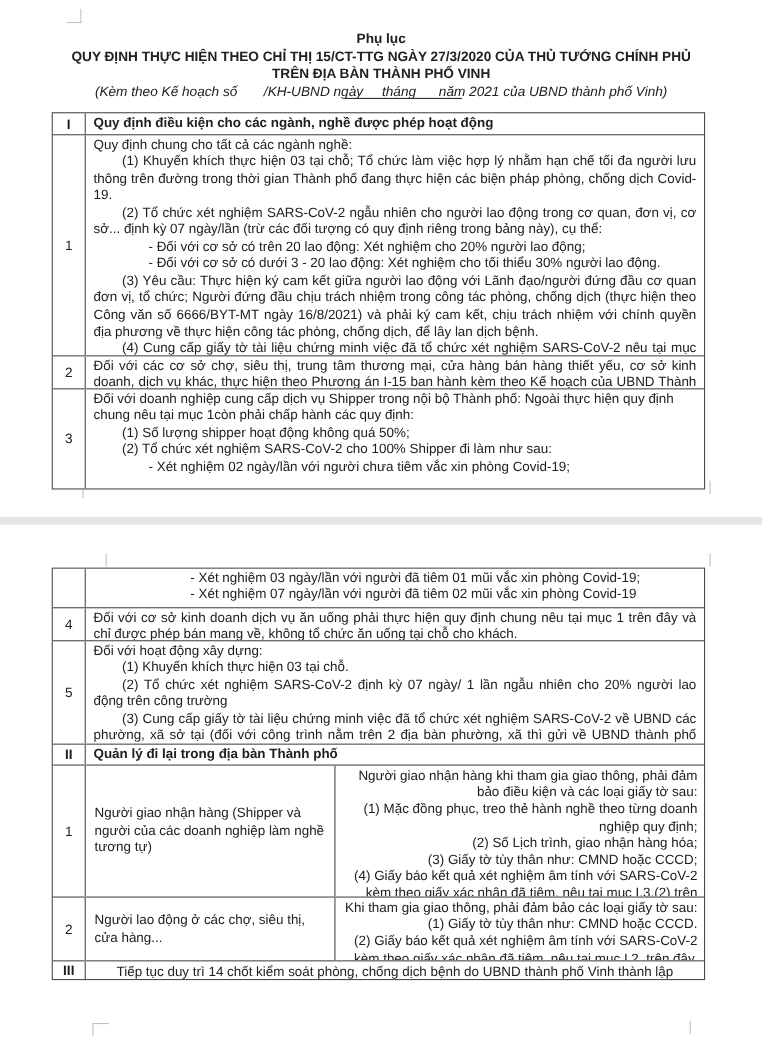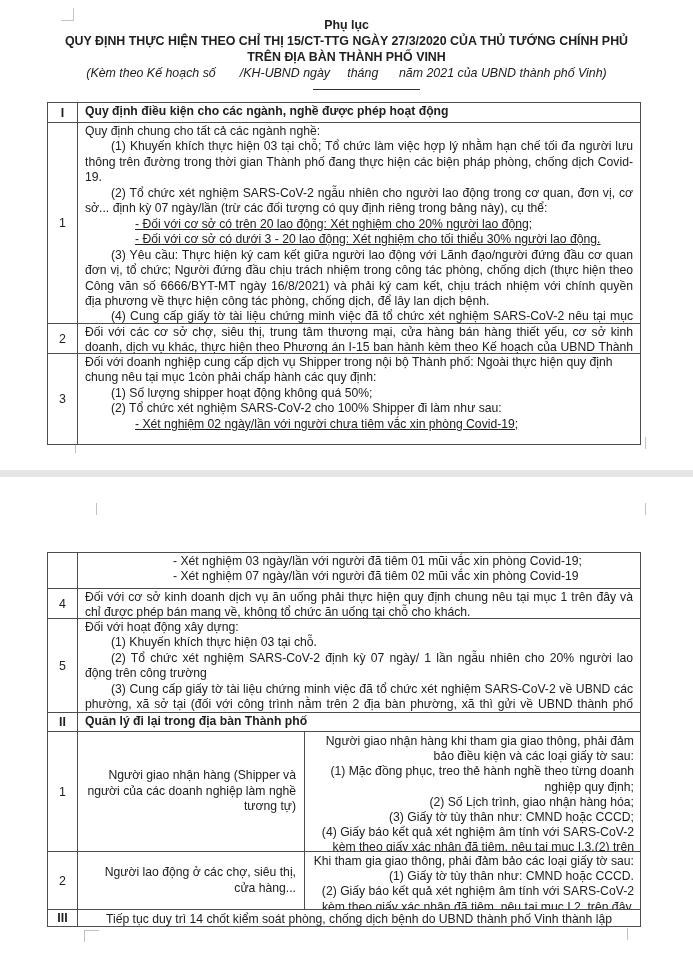--- a/index.html
+++ b/index.html
@@ -2,63 +2,63 @@
 <html><head>
 <meta charset="utf-8">
 <style>
   html,body{margin:0;padding:0;}
   body{
     width:693px;height:960px;position:relative;background:#ffffff;
     font-family:"Liberation Sans","DejaVu Sans",sans-serif;color:#202020;
     overflow:hidden;
   }
   
-  .hdr{position:absolute;left:0;top:17px;width:693px;text-align:center;}
+  .hdr{position:absolute;left:0;top:27px;width:693px;text-align:center;}
   .hdr-line{font-size:12.4px;line-height:16px;font-weight:bold;}
   .hdr-sub{font-size:12.4px;line-height:17px;font-style:italic;font-weight:normal;}
   .hdr-rule{position:absolute;left:313px;top:89px;width:107px;height:0;border-top:1.5px solid #2f2f2f;}
   
   .band{position:absolute;left:0;top:470px;width:693px;height:7px;background:#e5e5e5;}
   .mark{position:absolute;}
   .mk-tl{left:61px;top:8px;width:12px;height:12px;border-right:1.5px solid #c4c4c4;border-bottom:1.5px solid #c4c4c4;}
   .mk-b1a{left:75px;top:445px;height:8px;border-left:1.5px solid #c0c0c0;}
   .mk-b1b{left:645px;top:437px;height:12px;border-left:1.5px solid #c0c0c0;}
   .mk-t2a{left:96px;top:503px;height:12px;border-left:1.5px solid #c0c0c0;}
   .mk-t2b{left:645px;top:503px;height:12px;border-left:1.5px solid #c0c0c0;}
   .mk-bl{left:84px;top:930px;width:14px;height:11px;border-left:1.5px solid #c0c0c0;border-top:1.5px solid #c0c0c0;}
   .mk-br{left:627px;top:928px;height:12px;border-left:1.5px solid #c0c0c0;}
   
   .tbl{position:absolute;left:47px;width:594px;border:1px solid #4d4d4d;box-sizing:border-box;display:flex;flex-direction:column;background:#fff;}
   .tbl1{top:102px;height:343px;}
-  .tbl2{top:516px;height:375px;margin-top:36px;}
+  .tbl2{top:516px;height:375px;}
   .row{display:flex;border-top:1px solid #4d4d4d;box-sizing:border-box;overflow:hidden;flex:0 0 auto;}
   .row:first-child{border-top:none;}
   .num{flex:0 0 30px;border-right:1px solid #4d4d4d;display:flex;align-items:center;justify-content:center;
        font-size:12.4px;box-sizing:border-box;}
   .cnt{flex:1;padding:1px 7px 0 7px;font-size:12.2px;line-height:15.45px;text-align:justify;box-sizing:border-box;overflow:hidden;}
   .secrow .cnt{text-align:left;font-weight:bold;padding-top:1px;}
   .secrow .num{font-weight:bold;}
   .para{text-indent:26px;}
-  .dash{padding-left:50px;text-align:left;text-decoration:underline;}
+  .dash{padding-left:50px;text-align:left;}
   .dash2{padding-left:88px;text-align:left;}
   .plainline{text-align:left;}
   
   .r-h19{height:19px;}
   .r-h201{height:201px;}
   .r-h30{height:30px;}
   .r-grow{flex:1 1 auto;}
   
   .r-h35{height:35px;}
   .r-h31{height:30px;}
   .r-h94{height:94px;}
   .r-h120{height:120px;}
   .r-h58{height:58px;}
   
   .subj{flex:0 0 227px;border-right:1px solid #4d4d4d;box-sizing:border-box;display:flex;align-items:center;
-        padding:3px 8px;font-size:12.2px;line-height:15.4px;text-align:right;}
+        padding:3px 8px;font-size:12.2px;line-height:15.4px;}
   .docs{flex:1;padding:2px 6px 0 7px;font-size:12.2px;line-height:15.2px;text-align:justify;box-sizing:border-box;overflow:hidden;}
   .docs div{text-align:right;}
   
   .c3{flex:1;text-align:center;padding-top:2px;font-size:12.2px;line-height:15px;box-sizing:border-box;overflow:hidden;}
   .c3 .t{font-weight:bold;}
 </style>
 </head>
 <body>
 
 <div class="mark mk-tl"></div>

